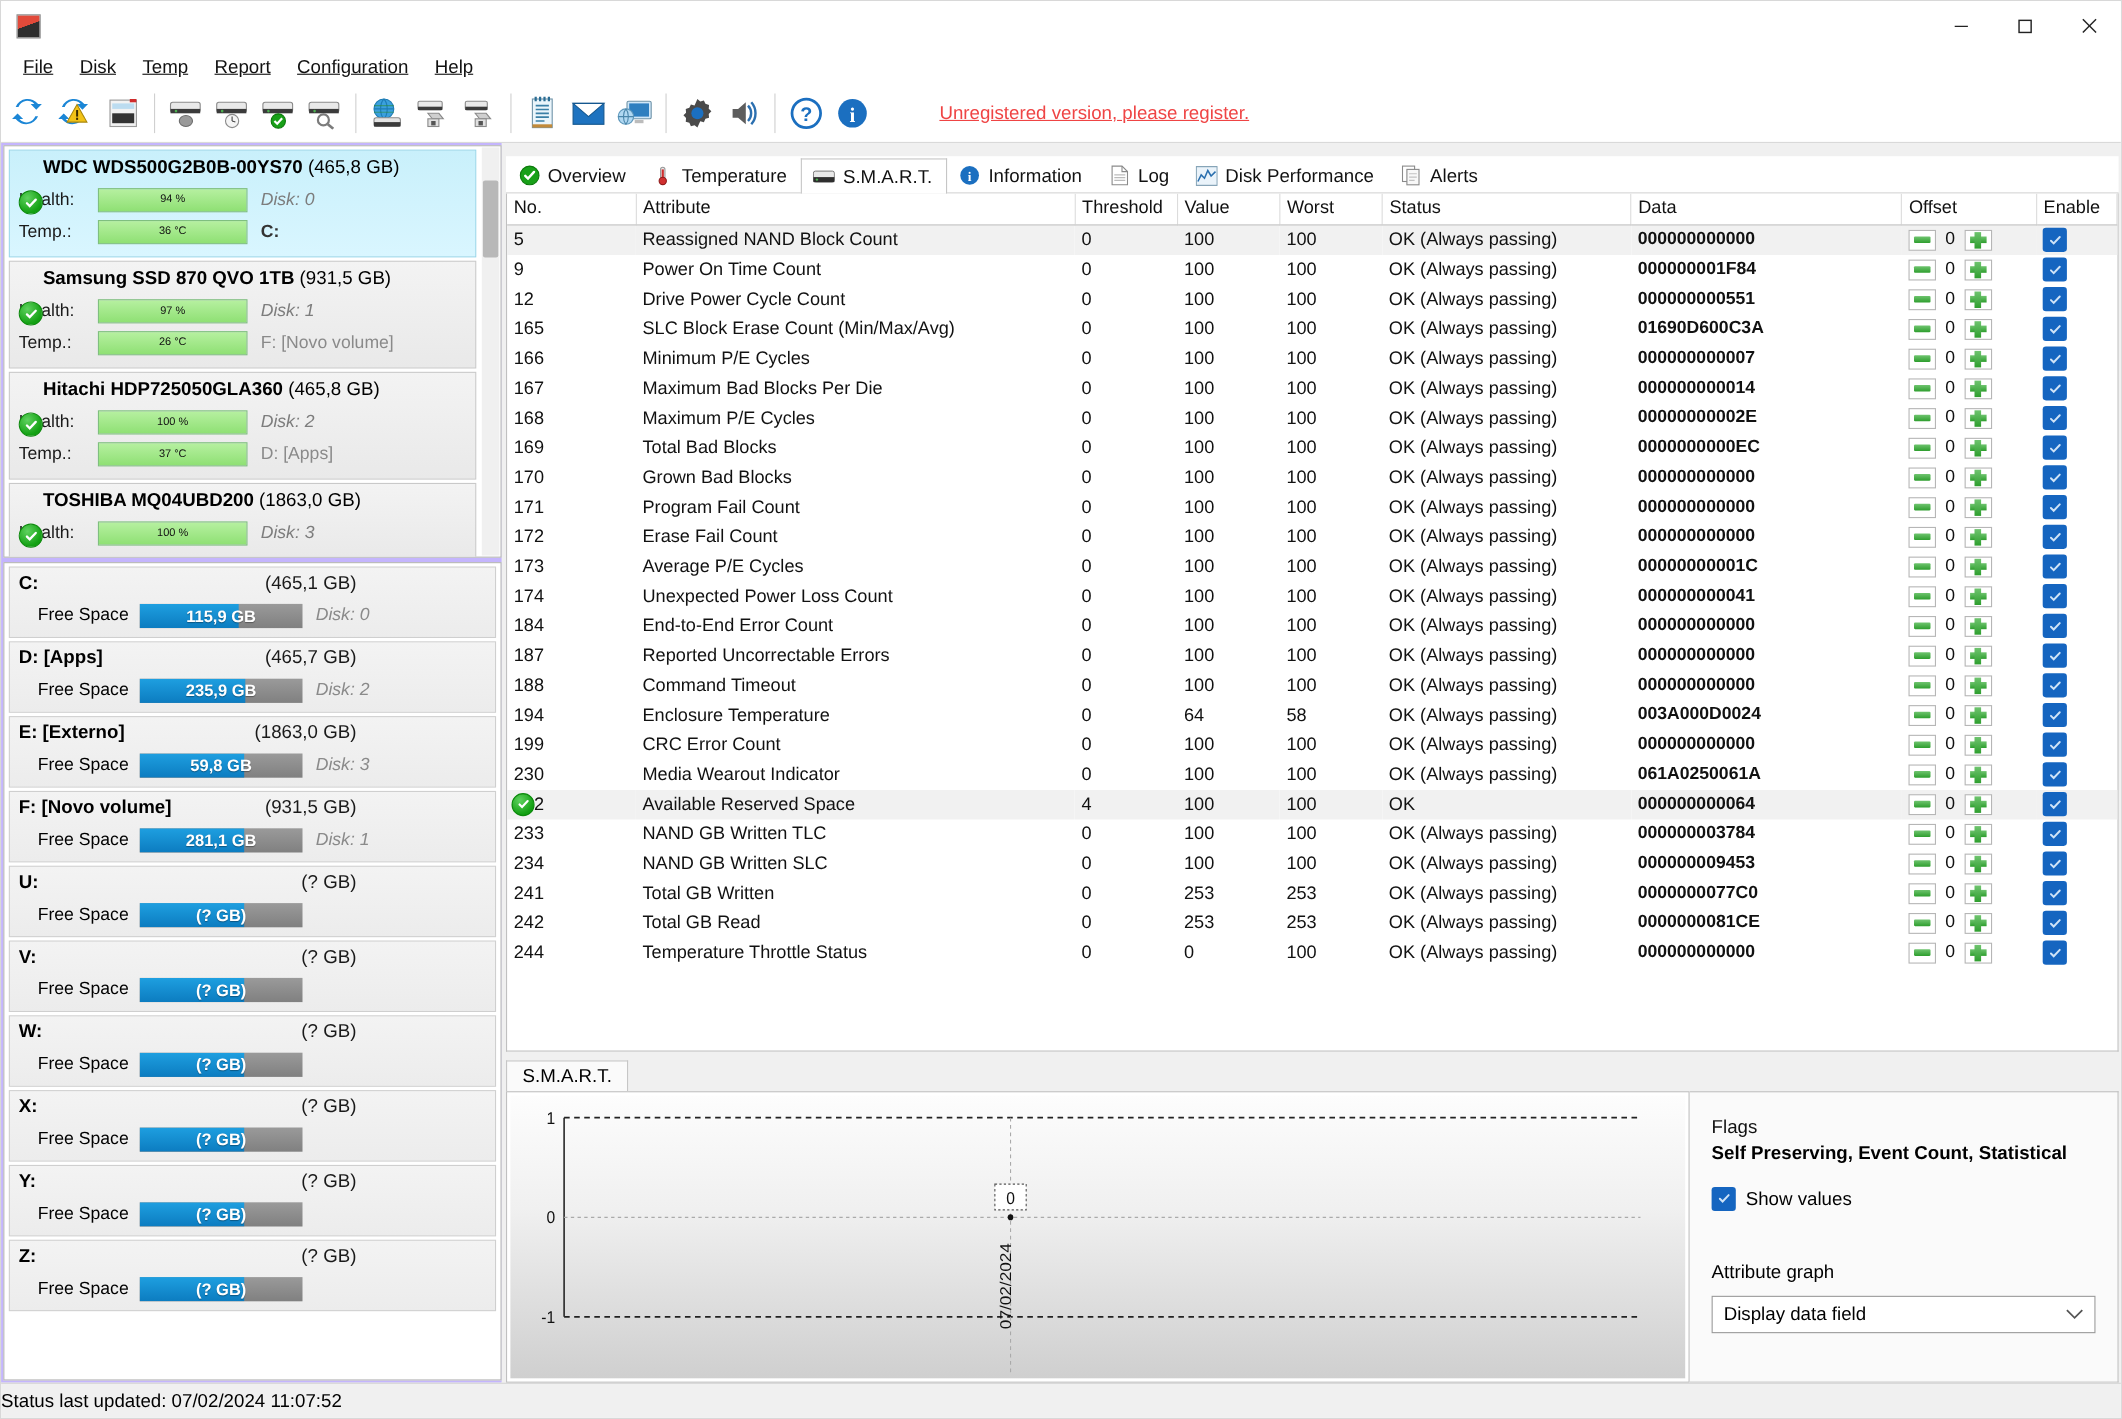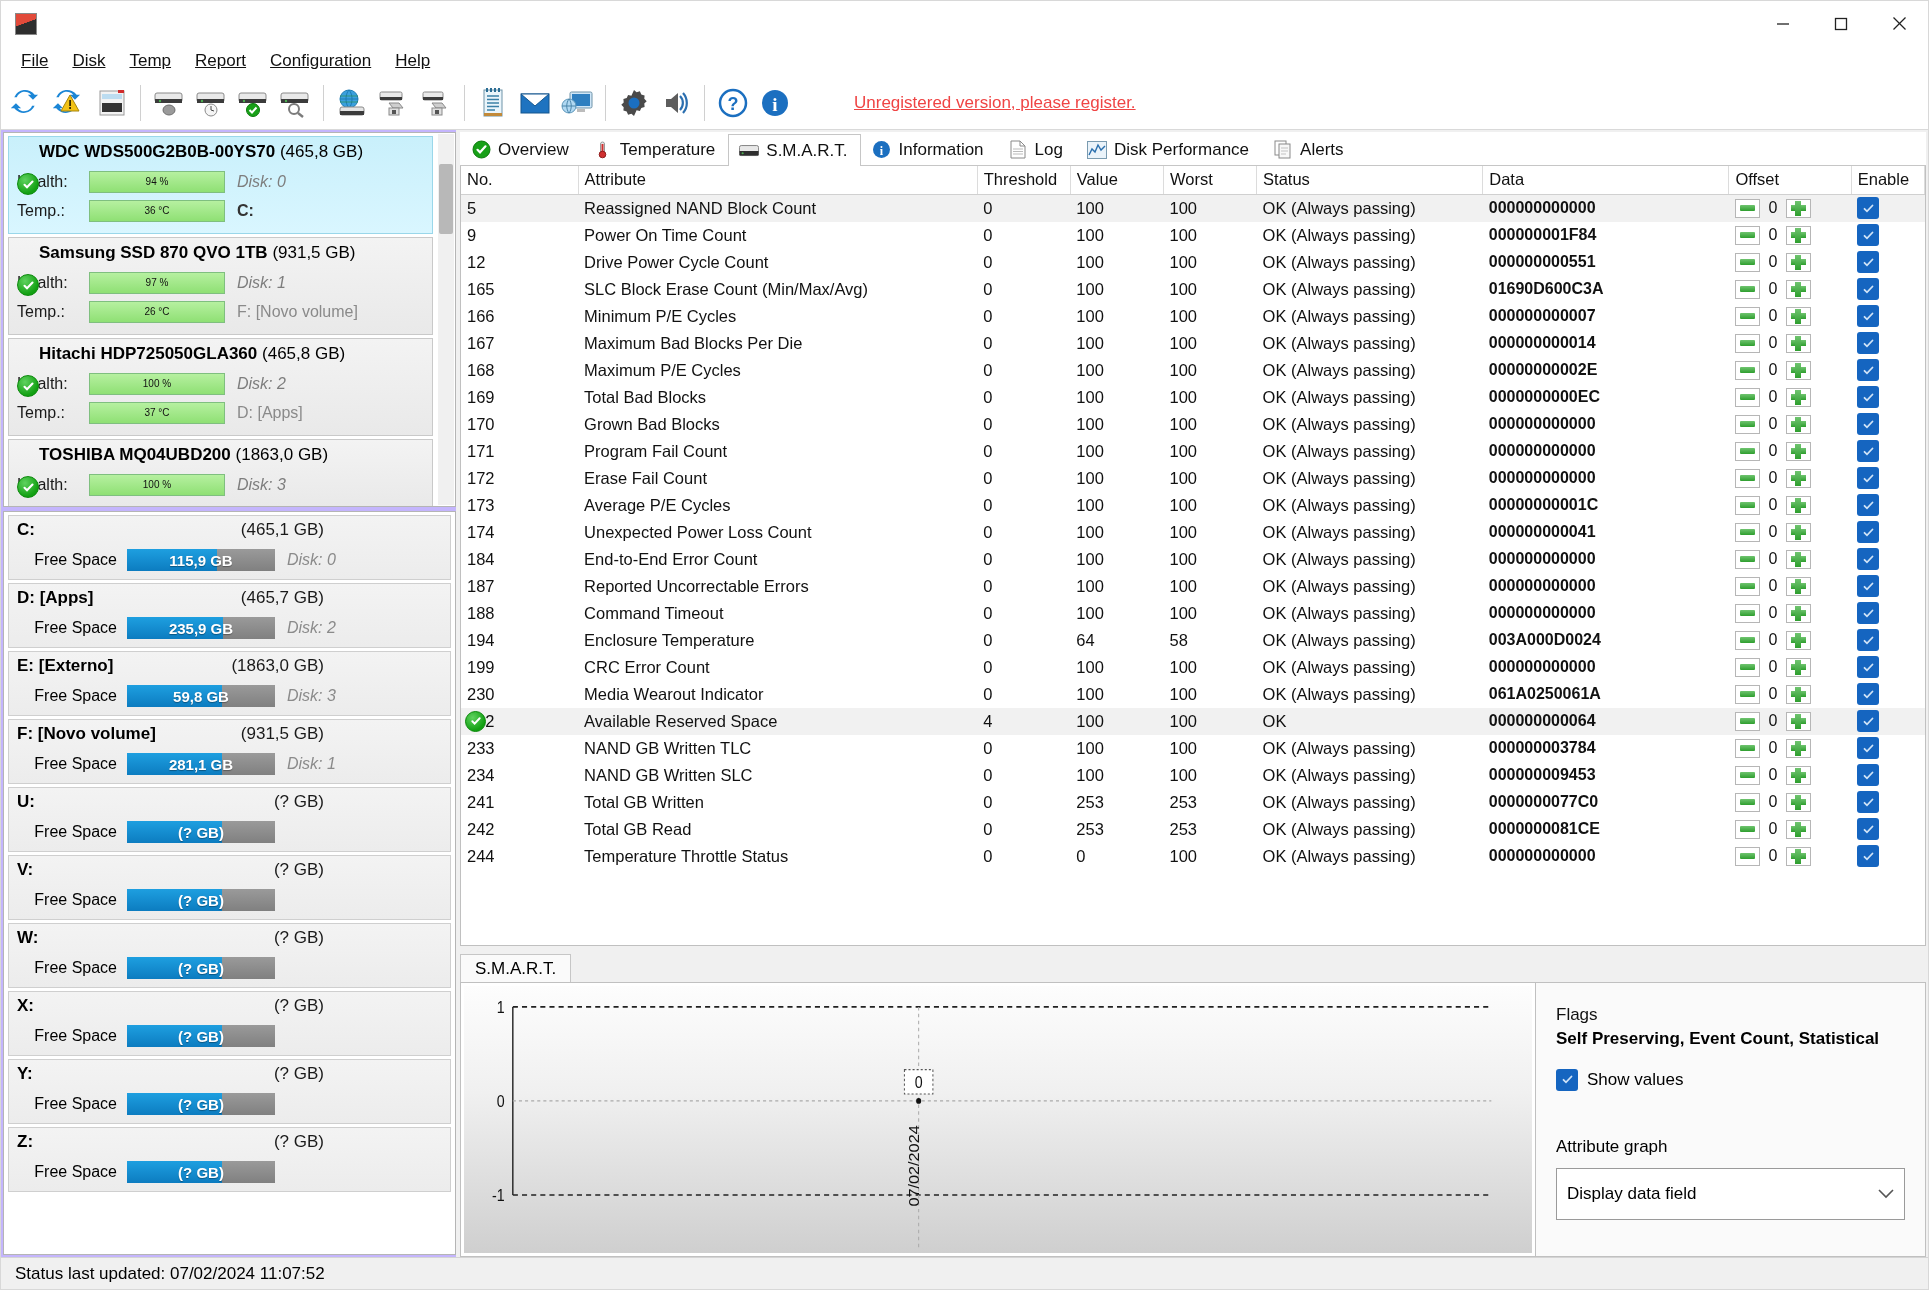--- a/index.html
+++ b/index.html
@@ -71,21 +71,21 @@
   .vol-size { margin-left:auto; margin-right:118px; font-size:17px; color:#1a1a1a; }
   .vol-bot { display:flex; align-items:center; height:28px; }
   .vol-free-lbl { width:110px; flex:0 0 110px; text-align:right; padding-right:10px; font-size:16px; }
   .vbar { width:148px; height:22px; flex:0 0 148px; background:linear-gradient(180deg,#9a9a9a,#808080);
       position:relative; display:flex; align-items:center; justify-content:center; overflow:hidden;text-align:center; }
   .vbar .fill { position:absolute; left:0; top:0; bottom:0; background:linear-gradient(180deg,#1e9fe0,#0c7cc0); }
   .vbar span { position:relative; z-index:2; color:#fff; font-weight:bold; font-size:15px; text-shadow:0 1px 1px rgba(0,0,0,.35); }
   .vol-disk { margin-left:12px; font-size:16px; font-style:italic; color:#8a8a8a; }
 
   
-  .right { flex:1 1 auto; display:flex; flex-direction:column; min-width:0; padding:2px 2px 0 4px; }
+  .right { flex:1 1 auto; display:flex; flex-direction:column; min-width:0; padding:12px 2px 0 4px; }
 
   .tabs { height:34px; flex:0 0 34px; display:flex; align-items:flex-end; border-bottom:1px solid #c6c6c6; background:#fff; }
   .tab { height:32px; display:flex; align-items:center; padding:0 12px 0 10px; font-size:17px; color:#111;
       border:1px solid transparent; border-bottom:none; gap:7px; white-space:nowrap; }
   .tab.active { background:#fff; border-color:#c6c6c6; position:relative; top:1px; }
   .tab .ic { width:20px; height:20px; display:flex; align-items:center; justify-content:center; flex:0 0 20px; }
 
   .tablepane { flex:0 0 780px; border:1px solid #c0c0c0; border-top:none; background:#fff; display:flex; flex-direction:column; min-height:0; overflow:hidden; }
   table.smart { width:100%; border-collapse:collapse; font-size:16.5px; table-layout:fixed; }
   table.smart th { font-weight:normal; text-align:left; padding:4px 6px 5px 6px; background:#fff;
@@ -114,25 +114,25 @@
   .gtab { height:28px; padding:0 14px; display:flex; align-items:center; font-size:17px;
       background:#fafafa; border:1px solid #c6c6c6; border-bottom:none; }
   .gbody { flex:1 1 auto; display:flex; min-height:0; gap:0; }
   .chartbox { flex:1 1 auto; border:1px solid #c0c0c0; background:#fff; position:relative; min-width:0; }
   .chartinner { position:absolute; inset:3px; background:linear-gradient(180deg,#fdfdfd 0%,#f0f0f0 40%,#cfcfcf 100%); }
   .sidebox { width:390px; flex:0 0 390px; border:1px solid #c0c0c0; border-left:none; background:#fafafa; padding:22px 20px; }
   .flags-lbl { font-size:17px; color:#111; margin-bottom:3px; }
   .flags-val { font-size:17px; font-weight:bold; line-height:1.35; margin-bottom:18px; }
   .showvals { display:flex; align-items:center; gap:9px; font-size:17px; margin-bottom:46px; }
   .ag-lbl { font-size:17px; margin-bottom:11px; }
-  .combo { height:52px; border:1px solid #9a9a9a; background:#fff; display:flex; align-items:center;
+  .combo { height:34px; border:1px solid #9a9a9a; background:#fff; display:flex; align-items:center;
       padding:0 10px; font-size:17px; justify-content:space-between; }
 
   
-  .statusbar { height:32px; flex:0 0 32px; display:flex; align-items:center; padding-left:14px;
+  .statusbar { height:32px; flex:0 0 32px; display:flex; align-items:center; padding-left:0;
       font-size:17px; background:#f0f0f0; border-top:1px solid #d4d4d4; }
 </style>
 </head>
 <body>
 
 <div class="app">
 
   <div class="titlebar">
     <div class="title-icon"></div>
     <div class="title-spacer"></div>

